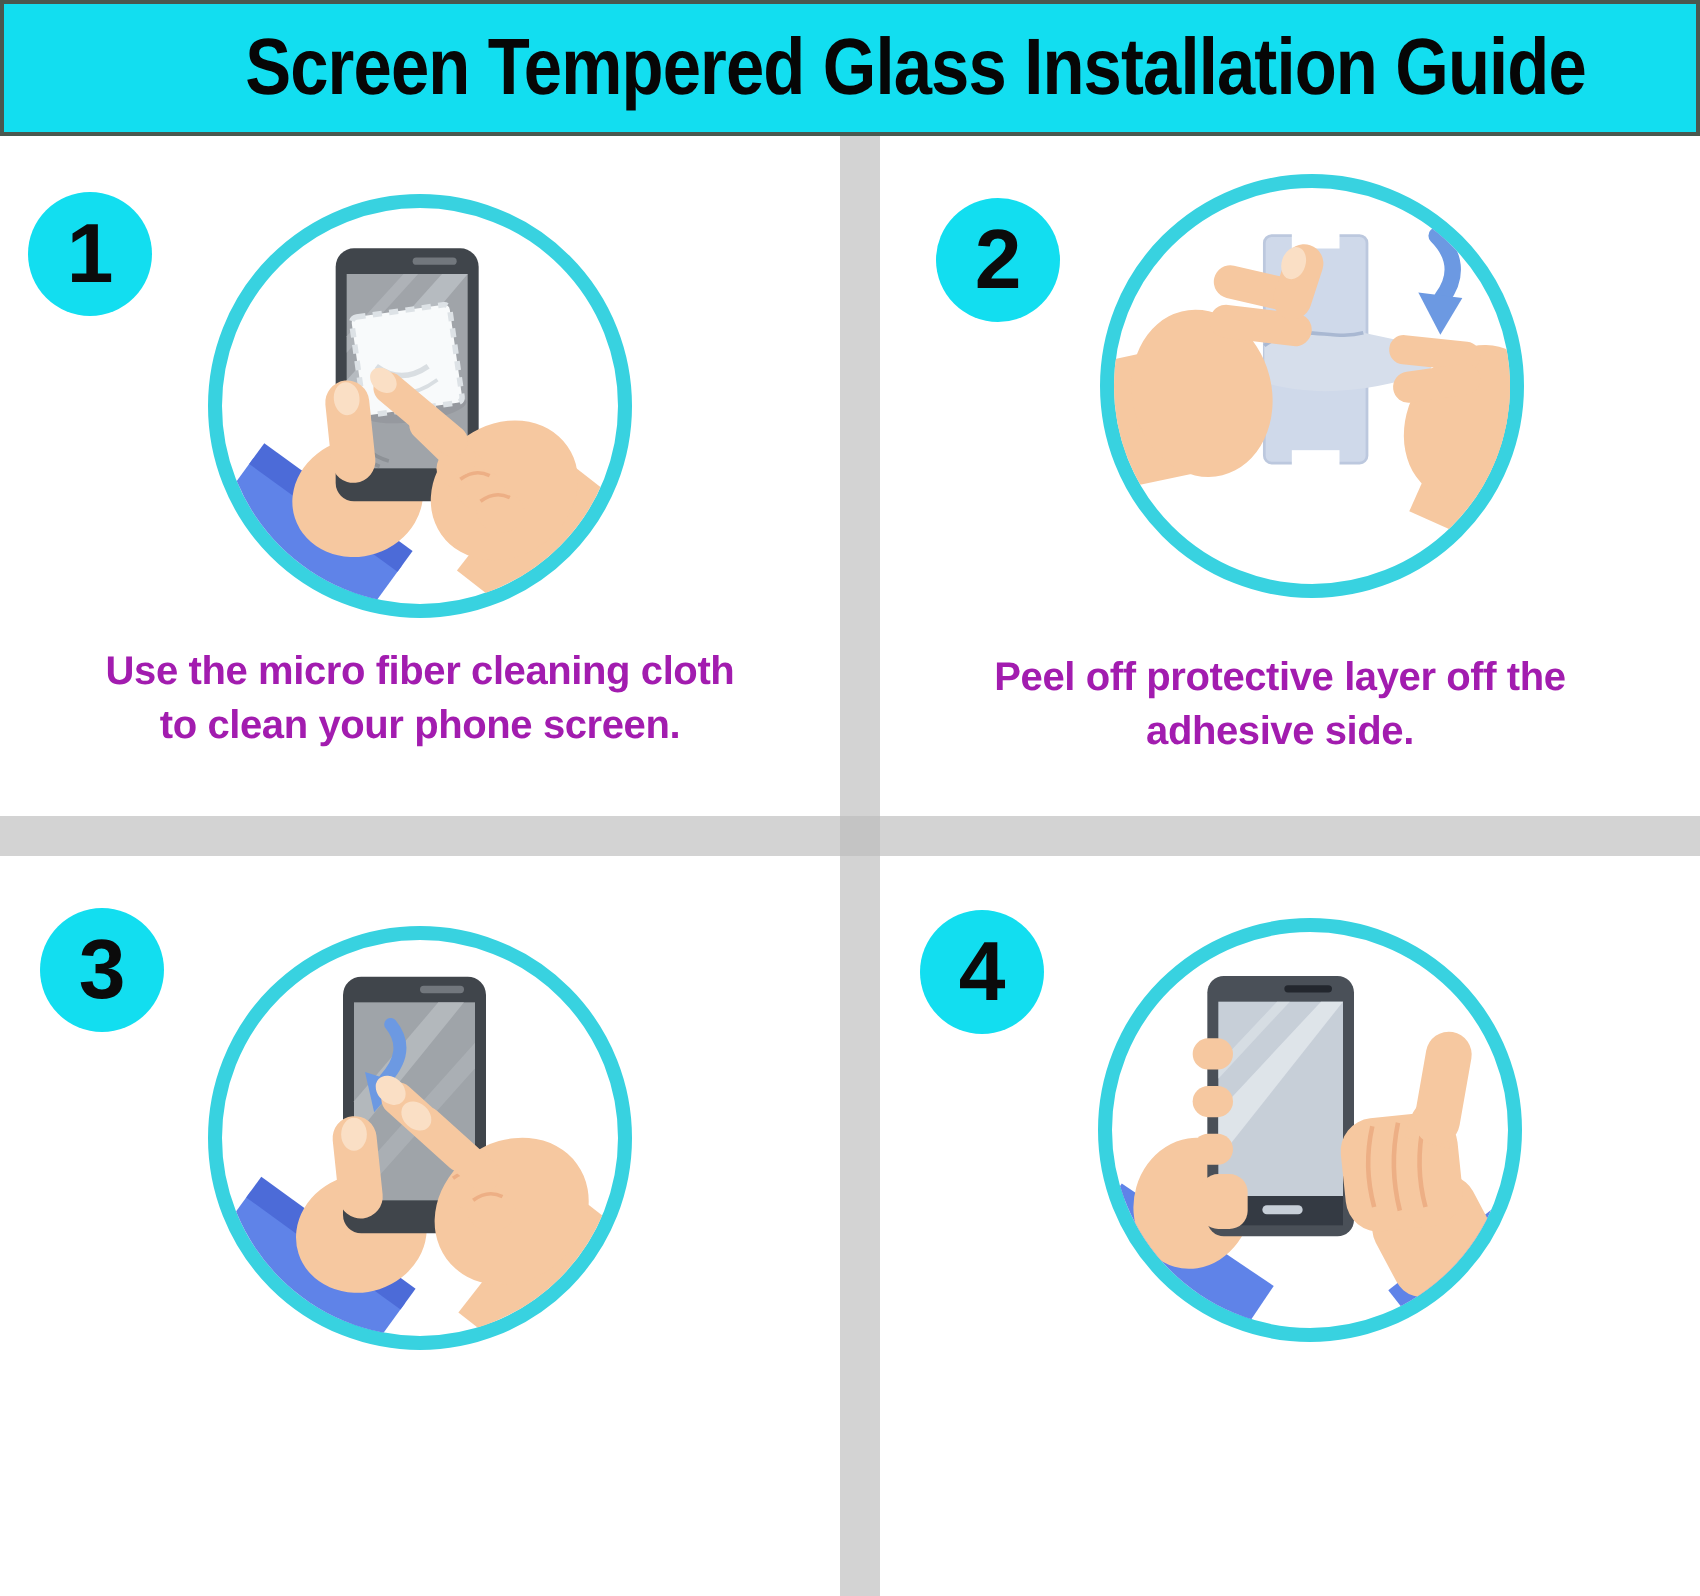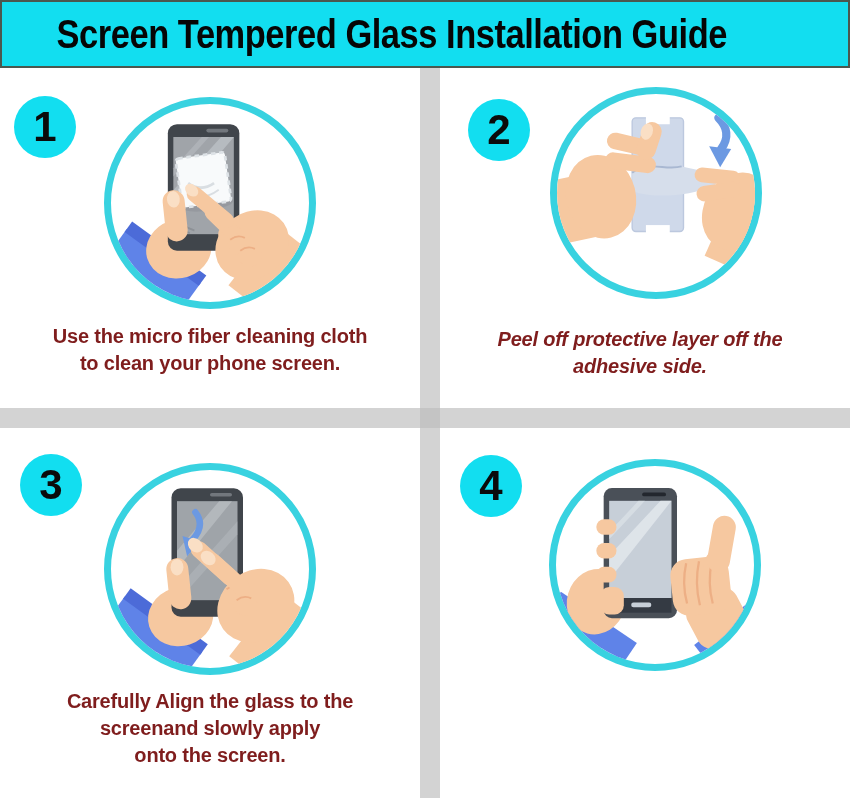--- a/index.html
+++ b/index.html
@@ -4,21 +4,21 @@
 <style>
   html,body{margin:0;padding:0;}
   body{
     width:850px;height:798px;position:relative;overflow:hidden;
     background:#ffffff;font-family:"Liberation Sans", sans-serif;
   }
   
   .banner{
     position:absolute;left:0;top:0;width:846px;height:64px;
     background:#12DEF0;border:2px solid #4A584F;
-    display:flex;align-items:center;justify-content:flex-start;
+    display:flex;align-items:center;justify-content:flex-end;
   }
   .banner h1{
     margin:0;font-size:40px;font-weight:bold;color:#060606;white-space:nowrap;
     transform:scaleX(.86);transform-origin:center;letter-spacing:-.5px;
   }
   
   .divider-v{position:absolute;left:420px;top:68px;width:20px;height:730px;background:#D3D3D3;}
   .divider-h{position:absolute;left:0;top:408px;width:850px;height:20px;background:#D3D3D3;}
   .divider-x{position:absolute;left:420px;top:408px;width:20px;height:20px;background:#C4C4C4;}
   
@@ -41,25 +41,25 @@
     position:absolute;width:198px;height:198px;border-radius:50%;
     border:7px solid #38D2E0;background:#ffffff;overflow:hidden;
   }
   .step-1 .circle{left:104px;top:29px;}
   .step-2 .circle{left:120px;top:19px;}
   .step-3 .circle{left:104px;top:35px;}
   .step-4 .circle{left:119px;top:31px;}
   .circle svg{width:100%;height:100%;display:block;}
   .caption{
     position:absolute;left:10px;width:400px;margin:0;text-align:center;
-    font-size:20px;font-weight:bold;line-height:27px;color:#7f1d1d;
+    font-size:20px;font-weight:bold;line-height:27px;color:#a21caf;
     white-space:pre-line;letter-spacing:-.2px;
   }
   .step-1 .caption{top:255px;}
-  .step-2 .caption{top:258px;font-style:italic;}
+  .step-2 .caption{top:258px;}
   .step-3 .caption{top:260px;}
   .step-4 .caption{top:262px;}
 </style>
 </head>
 <body>
 
 <header class="banner">
   <h1>Screen Tempered Glass Installation Guide</h1>
 </header>
 
@@ -186,23 +186,20 @@
         <ellipse cx="147" cy="148" rx="13" ry="11" fill="#F6C8A0"></ellipse>
         <path d="M126,130 q8,-6 16,-2" stroke="#EDAF85" stroke-width="2" fill="none"></path>
         <path d="M137,142 q8,-6 16,-2" stroke="#EDAF85" stroke-width="2" fill="none"></path>
         <rect x="104" y="70" width="18" height="64" rx="9" fill="#F6C8A0" transform="rotate(-48 113 102)"></rect>
         <rect x="118" y="84" width="18" height="60" rx="9" fill="#F6C8A0" transform="rotate(-48 127 114)"></rect>
         <ellipse cx="92" cy="82" rx="7" ry="9" fill="#FADFC5" transform="rotate(-48 92 82)"></ellipse>
         <ellipse cx="106" cy="96" rx="7" ry="9" fill="#FADFC5" transform="rotate(-48 106 96)"></ellipse>
       </g>
     </svg>
   </div>
-  <p class="caption">Carefully Align the glass to the
-screenand slowly apply
-onto the screen.</p>
 </section>
 
 <section class="step step-4">
   <div class="badge">
     <span>4</span>
   </div>
   <div class="circle">
     <svg viewBox="0 0 216 216" aria-hidden="true">
       <g transform="rotate(34 30 190)">
         <rect x="-20" y="160" width="100" height="92" fill="#5F83E8"></rect>

